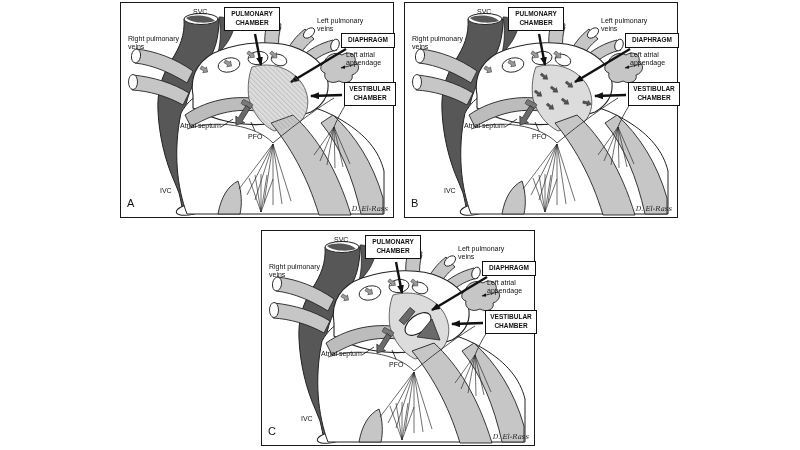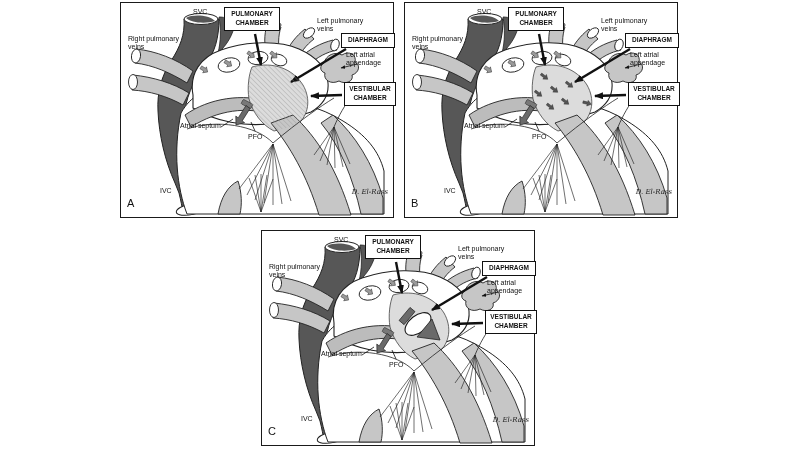--- a/index.html
+++ b/index.html
@@ -17,21 +17,21 @@
   .l-rpv{left:7px;top:32px;width:58px}
   .l-lpv{left:196px;top:14px;width:54px}
   .l-laa{left:225px;top:48px;width:46px}
   .l-sep{left:59px;top:119px}
   .l-pfo{left:127px;top:130px}
   .l-ivc{left:39px;top:184px}
   .b-pc{left:103px;top:4px;width:50px}
   .b-di{left:220px;top:30px;width:48px}
   .b-vc{left:223px;top:79px;width:46px}
   .l-letter{left:6px;top:194px;font-size:11px}
-  .l-sig{right:5px;top:185px;font:italic 7px "DejaVu Serif",serif;color:#222}
+  .l-sig{right:5px;top:202px;font:italic 7px "DejaVu Serif",serif;color:#222}
 </style>
 </head>
 <body>
 
 <svg width="0" height="0" style="position:absolute" aria-hidden="true">
   <defs>
     <pattern id="hatch" patternUnits="userSpaceOnUse" width="3.5" height="3.5" patternTransform="rotate(-45)">
       <line x1="0" y1="0" x2="0" y2="3.5" stroke="#979797" stroke-width="0.7"></line>
     </pattern>
     <marker id="ah" viewBox="0 0 9 7" markerWidth="9" markerHeight="7" refX="8" refY="3.5" orient="auto" markerUnits="userSpaceOnUse">

